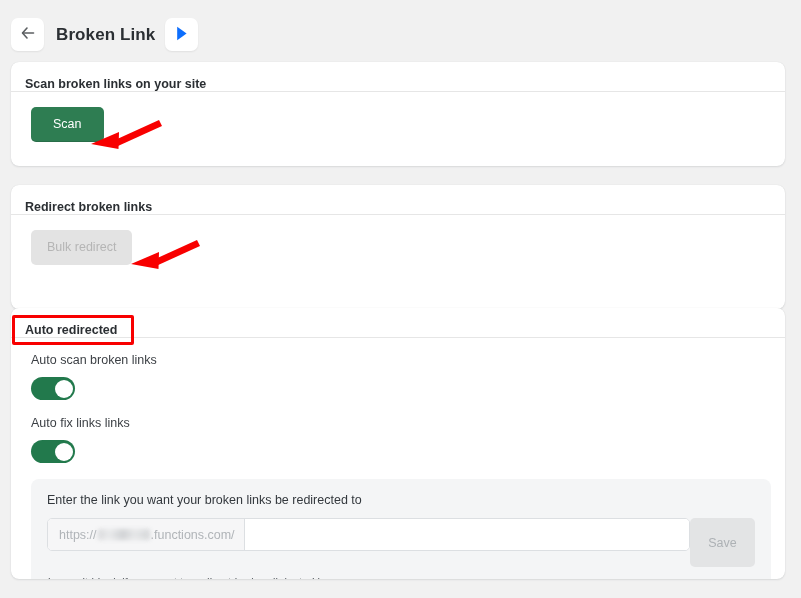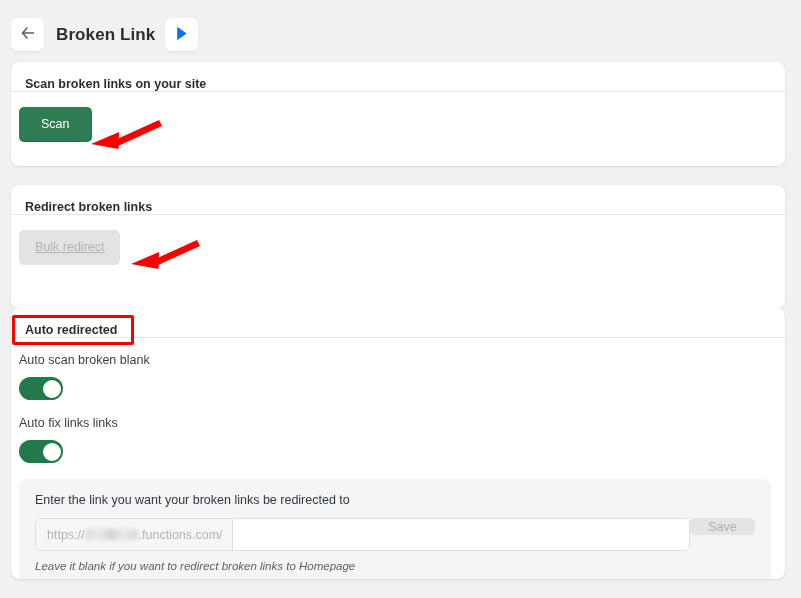--- a/index.html
+++ b/index.html
@@ -63,21 +63,21 @@
   .card-header {
     padding: 15px 14px 0 14px;
     font-size: 12.5px;
     font-weight: bold;
     color: #2b2f33;
     border-bottom: 1px solid #e6e6e6;
     position: relative;
   }
 
   .card-body {
-    padding: 15px 14px 16px 8px;
+    padding: 15px 14px 16px 20px;
   }
 
   
   #card-scan      { top: 62px;  height: 104px; }
   #card-redirect  { top: 185px; height: 124px; }
   #card-auto      { top: 308px; height: 271px; }
 
   
   .btn {
     font-family: "Liberation Sans", sans-serif;
@@ -94,21 +94,20 @@
     padding: 11px 22px;
     font-weight: normal;
     box-shadow: inset 0 -1px 0 rgba(0,0,0,0.12);
   }
 
   .btn-disabled {
     background: #e3e3e3;
     color: #b5b5b5;
     padding: 11px 16px;
     cursor: default;
-    text-decoration: underline;
   }
 
   
   .auto-label {
     font-size: 12.5px;
     color: #3b3f44;
     margin-bottom: 10px;
   }
 
   .toggle {
@@ -192,21 +191,21 @@
     font-size: 12.5px;
     padding: 0 10px;
     color: #202223;
     background: #ffffff;
     min-width: 0;
   }
 
   .save-btn {
     flex: 0 0 auto;
     width: 65px;
-    height: 17px;
+    height: 49px;
     background: #e3e4e5;
     color: #adb1b5;
     border: none;
     border-radius: 5px;
     font-size: 12.5px;
     font-family: "Liberation Sans", sans-serif;
     cursor: default;
   }
 
   .hint {
@@ -264,21 +263,21 @@
   <div class="card-header">Redirect broken links</div>
   <div class="card-body">
     <button class="btn btn-disabled">Bulk redirect</button>
   </div>
 </div>
 
 <div class="card" id="card-auto">
   <div class="card-header">Auto redirected</div>
   <div class="card-body">
 
-    <div class="auto-label">Auto scan broken blank</div>
+    <div class="auto-label">Auto scan broken links</div>
     <div class="toggle">
       <div class="knob"></div>
     </div>
 
     <div class="auto-label">Auto fix links links</div>
     <div class="toggle">
       <div class="knob"></div>
     </div>
 
     <div class="form-panel">

